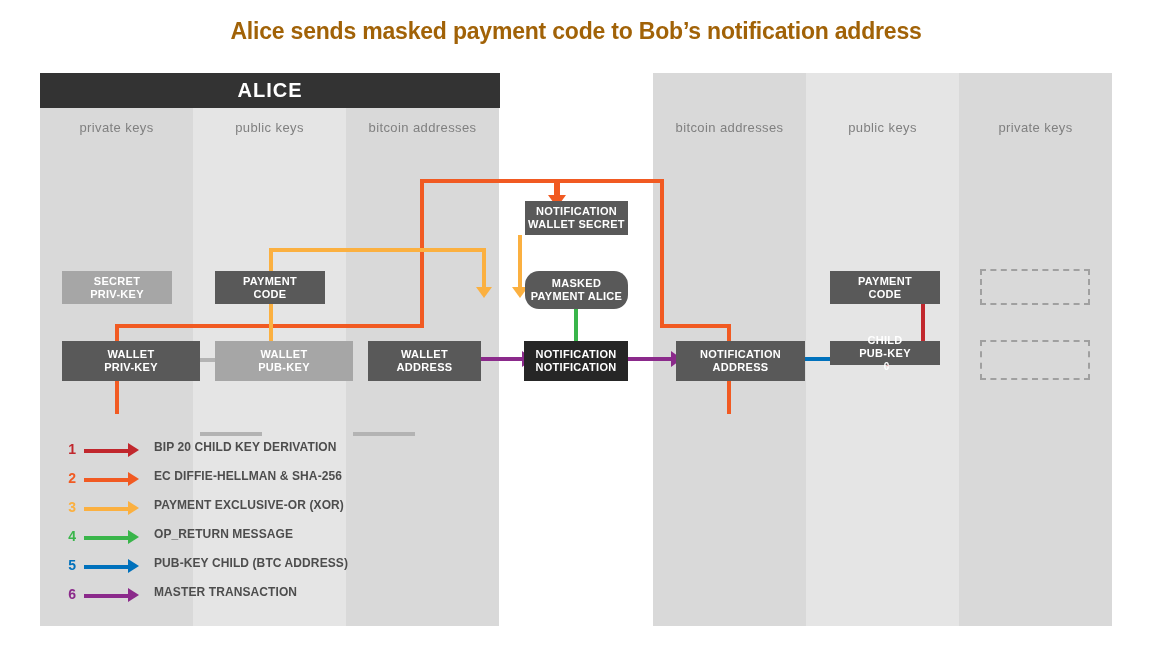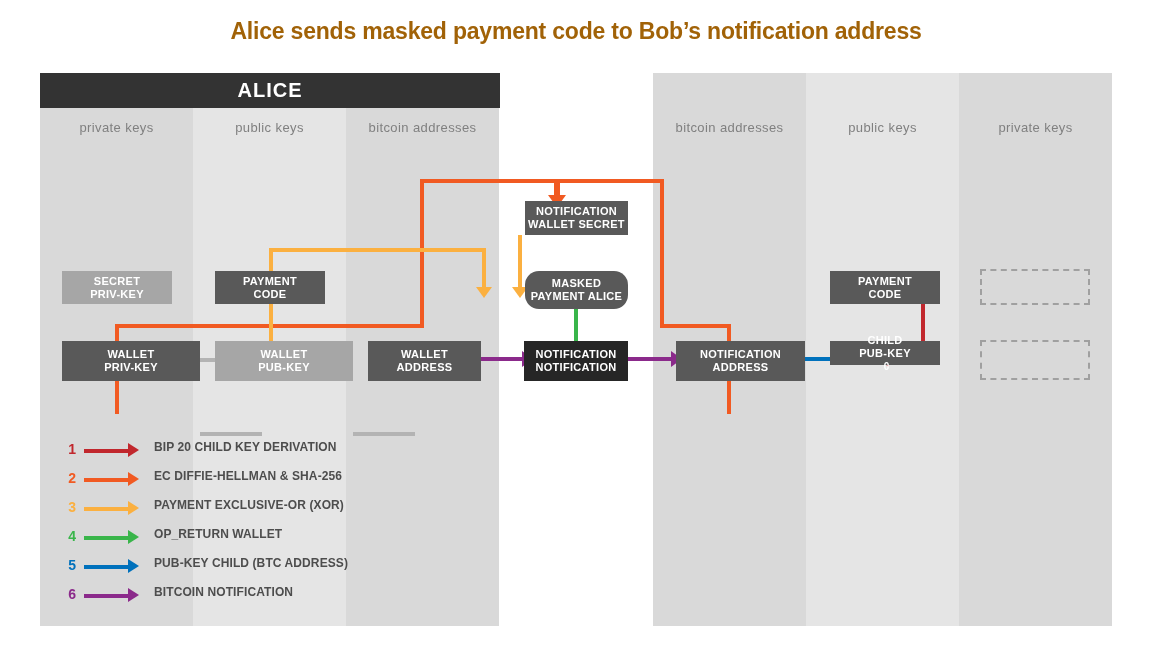--- a/index.html
+++ b/index.html
@@ -239,32 +239,32 @@
       <div class="lnum" style="color:#fbb040;">3</div>
       <div class="lbar" style="background:#fbb040;"></div>
       <div class="ltip" style="border-left-color:#fbb040;"></div>
       <div class="ltxt">PAYMENT EXCLUSIVE-OR (XOR)</div>
     </div>
 
     <div class="lrow">
       <div class="lnum" style="color:#39b54a;">4</div>
       <div class="lbar" style="background:#39b54a;"></div>
       <div class="ltip" style="border-left-color:#39b54a;"></div>
-      <div class="ltxt">OP_RETURN WALLET</div>
+      <div class="ltxt">OP_RETURN MESSAGE</div>
     </div>
 
     <div class="lrow">
       <div class="lnum" style="color:#0071bc;">5</div>
       <div class="lbar" style="background:#0071bc;"></div>
       <div class="ltip" style="border-left-color:#0071bc;"></div>
       <div class="ltxt">PUB-KEY CHILD (BTC ADDRESS)</div>
     </div>
 
     <div class="lrow">
       <div class="lnum" style="color:#8b2a8b;">6</div>
       <div class="lbar" style="background:#8b2a8b;"></div>
       <div class="ltip" style="border-left-color:#8b2a8b;"></div>
-      <div class="ltxt">BITCOIN NOTIFICATION</div>
+      <div class="ltxt">MASTER TRANSACTION</div>
     </div>
 
   </div>
 
 </div>
 
 </body></html>

